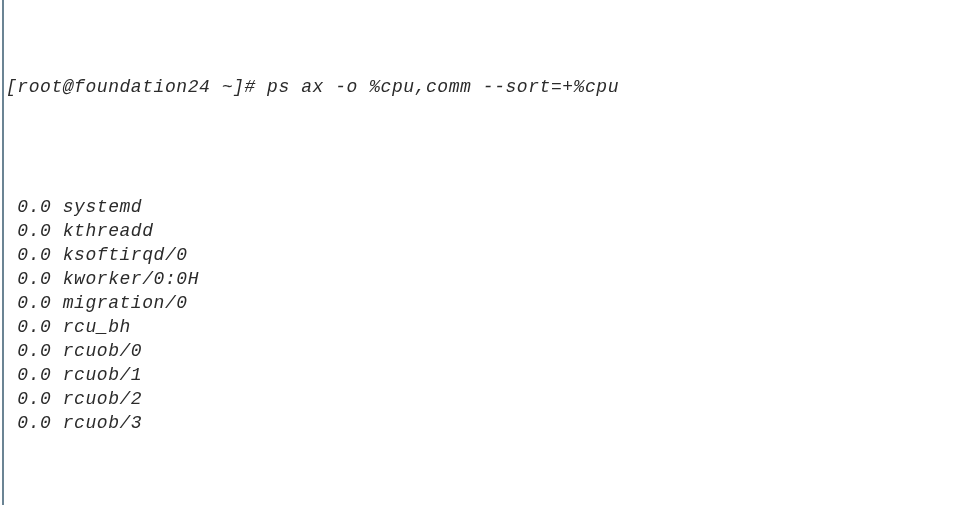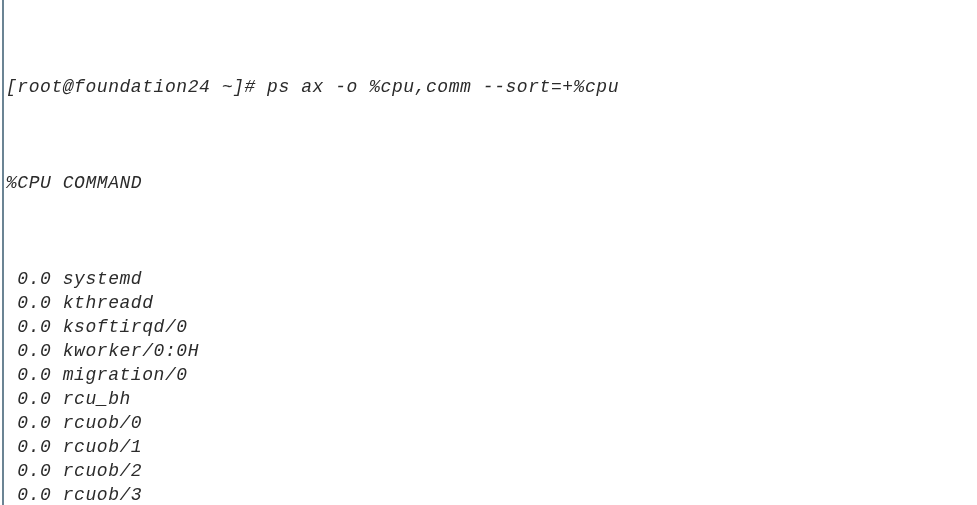--- a/index.html
+++ b/index.html
@@ -61,18 +61,17 @@
 <body>
 
 <div id="terminal-window">
 
   <div id="left-rule"></div>
 
   <div id="terminal-screen">
 
     <span class="term-line prompt-line">[root@foundation24 ~]# ps ax -o %cpu,comm --sort=+%cpu</span>
 
-    <span class="term-line header-line">%CPU COMMAND</span>
 
     <div id="process-rows"><span class="term-line row-line"> 0.0 systemd</span><span class="term-line row-line"> 0.0 kthreadd</span><span class="term-line row-line"> 0.0 ksoftirqd/0</span><span class="term-line row-line"> 0.0 kworker/0:0H</span><span class="term-line row-line"> 0.0 migration/0</span><span class="term-line row-line"> 0.0 rcu_bh</span><span class="term-line row-line"> 0.0 rcuob/0</span><span class="term-line row-line"> 0.0 rcuob/1</span><span class="term-line row-line"> 0.0 rcuob/2</span><span class="term-line row-line"> 0.0 rcuob/3</span></div>
 
   </div>
 </div>
 
 </body></html>

